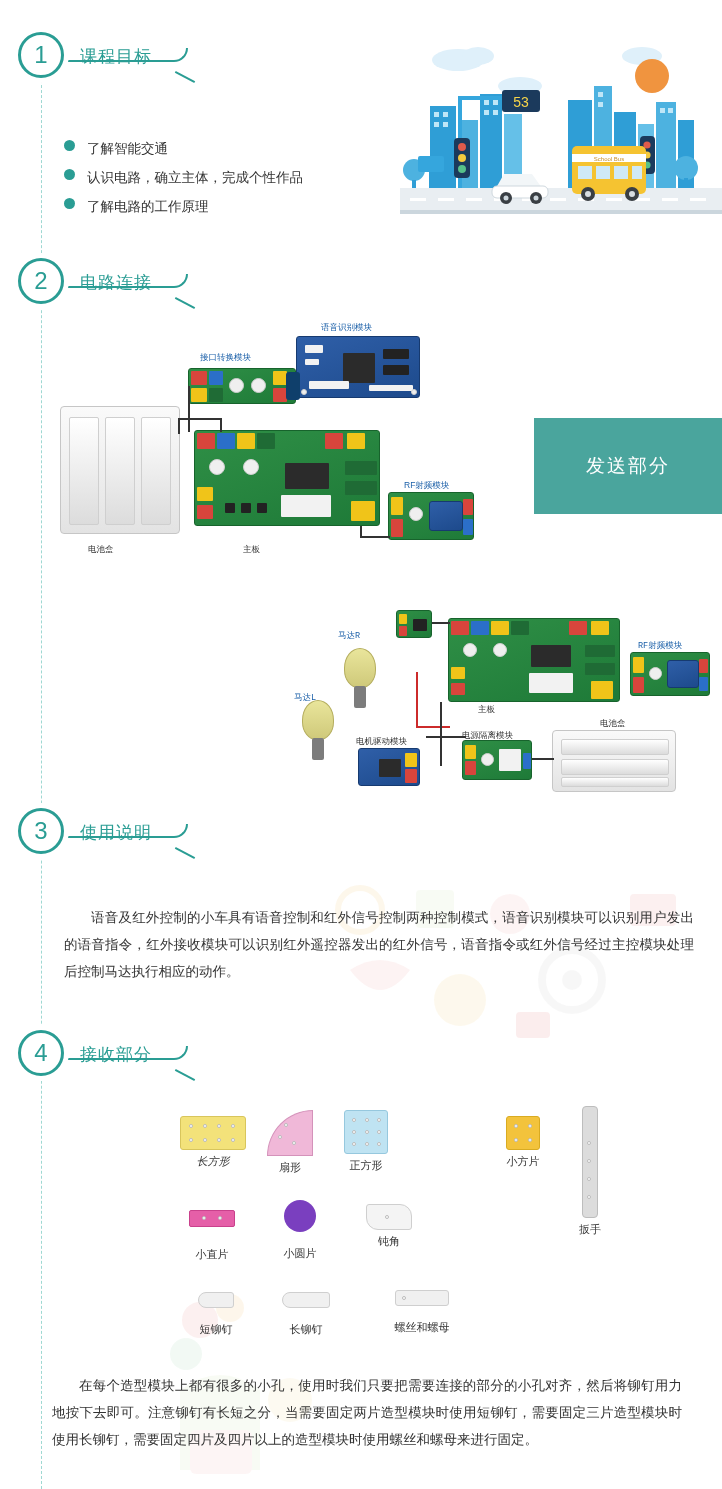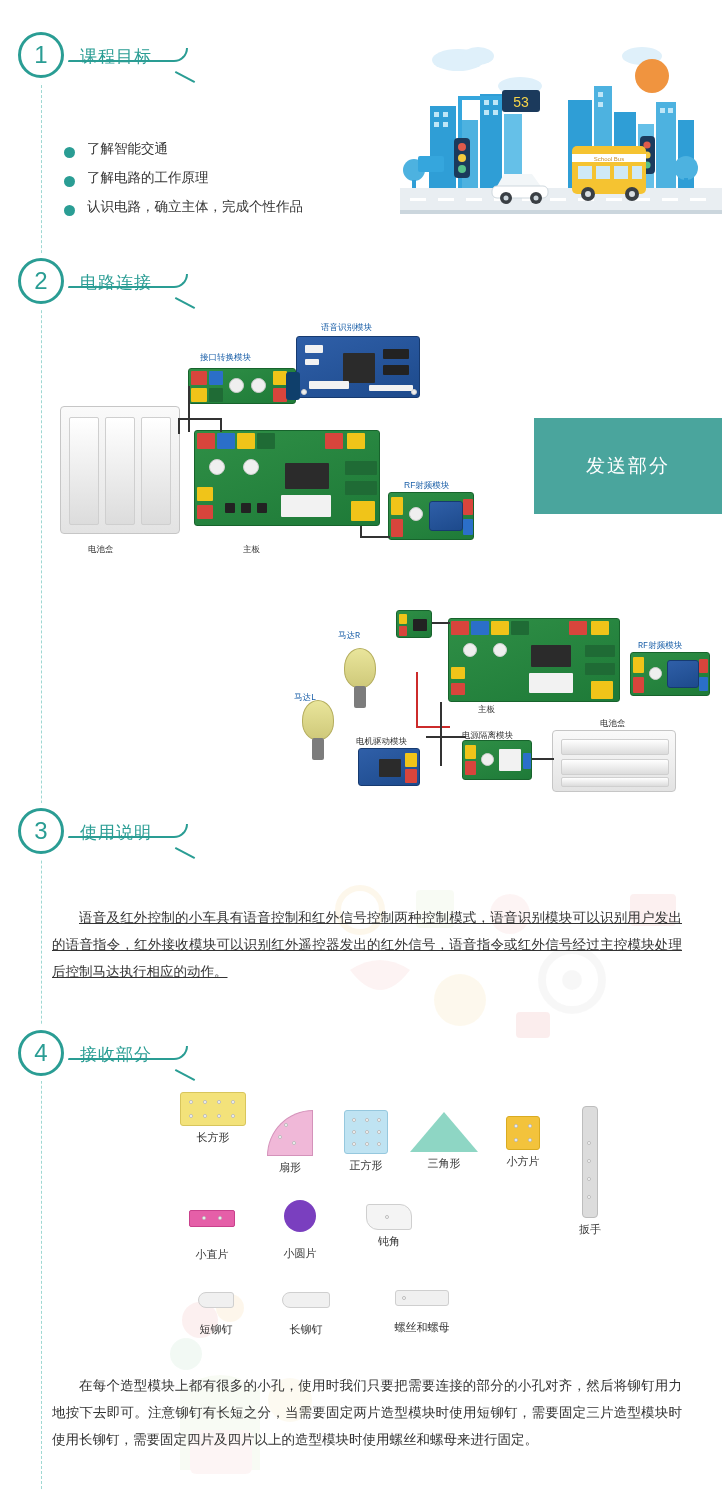--- a/index.html
+++ b/index.html
@@ -56,21 +56,21 @@
   }
   .sec-tail {
     position:absolute;
     width: 22px; height: 2px;
     background: #2a9d94;
     z-index:2;
   }
 
   
   .bullets { position: absolute; left: 64px; top: 140px; }
-  .bullet-row { display: flex; align-items: flex-end; margin-bottom: 11px; }
+  .bullet-row { display: flex; align-items: flex-start; margin-bottom: 11px; }
   .bullet-dot {
     width: 11px; height: 11px; border-radius: 50%;
     background: #2a9d94; margin-right: 12px; flex: none;
   }
   .bullet-text { font-size: 13.5px; color: #333; }
 
   
   .hero { position: absolute; left: 400px; top: 28px; width: 322px; height: 195px; overflow:hidden; }
   .hero svg { display:block; }
 
@@ -277,25 +277,25 @@
   <div class="sec-underline" style="left:64px; top:48px; width:124px;"></div>
   <div class="sec-tail" style="left:174px; top:76px; transform:rotate(28deg);"></div>
 
   <div class="bullets">
     <div class="bullet-row">
       <span class="bullet-dot"></span>
       <span class="bullet-text">了解智能交通</span>
     </div>
     <div class="bullet-row">
       <span class="bullet-dot"></span>
-      <span class="bullet-text">了解电路的工作原理</span>
+      <span class="bullet-text">认识电路，确立主体，完成个性作品</span>
     </div>
     <div class="bullet-row">
       <span class="bullet-dot"></span>
-      <span class="bullet-text">认识电路，确立主体，完成个性作品</span>
+      <span class="bullet-text">了解电路的工作原理</span>
     </div>
   </div>
 
   <div class="marker ring" style="left:18px; top:258px;">2</div>
   <div class="sec-title" style="left:80px; top:271px;">电路连接</div>
   <div class="sec-underline" style="left:64px; top:274px; width:124px;"></div>
   <div class="sec-tail" style="left:174px; top:302px; transform:rotate(28deg);"></div>
 
   <div class="teal-box" style="left:534px; top:418px; width:188px; height:96px;">发送部分</div>
 
@@ -466,39 +466,39 @@
       <circle cx="190" cy="34" r="20" fill="#f2b0b0"></circle>
       <rect x="310" y="14" width="46" height="32" rx="4" fill="#e98f8f"></rect>
       <circle cx="252" cy="100" r="30" fill="none" stroke="#c9c9c9" stroke-width="8"></circle>
       <circle cx="252" cy="100" r="10" fill="#c9c9c9"></circle>
       <path d="M30 90 q30 -20 60 0 q-30 40 -60 0z" fill="#f0a6a6"></path>
       <circle cx="140" cy="120" r="26" fill="#f3d07a"></circle>
       <rect x="196" y="132" width="34" height="26" rx="4" fill="#e77b7b"></rect>
     </svg>
   </div>
 
-  <div class="para" style="left:52px; top:904px; width:630px;text-decoration:underline;">语音及红外控制的小车具有语音控制和红外信号控制两种控制模式，语音识别模块可以识别用户发出的语音指令，红外接收模块可以识别红外遥控器发出的红外信号，语音指令或红外信号经过主控模块处理后控制马达执行相应的动作。</div>
+  <div class="para" style="left:64px; top:904px; width:630px;">语音及红外控制的小车具有语音控制和红外信号控制两种控制模式，语音识别模块可以识别用户发出的语音指令，红外接收模块可以识别红外遥控器发出的红外信号，语音指令或红外信号经过主控模块处理后控制马达执行相应的动作。</div>
 
   <div class="marker ring" style="left:18px; top:1030px;">4</div>
   <div class="sec-title" style="left:80px; top:1043px;">接收部分</div>
   <div class="sec-underline" style="left:64px; top:1046px; width:124px;"></div>
   <div class="sec-tail" style="left:174px; top:1074px; transform:rotate(28deg);"></div>
 
   <div class="watermark" style="left:160px; top:1280px;">
     <svg width="190" height="200" viewBox="0 0 190 200">
       <circle cx="40" cy="40" r="18" fill="#e98f8f"></circle>
       <circle cx="70" cy="28" r="14" fill="#f3c26b"></circle>
       <circle cx="26" cy="74" r="16" fill="#9fd4b0"></circle>
       <path d="M20 110 q40 -30 80 0 l0 80 l-80 0z" fill="#cfe3b0"></path>
       <rect x="30" y="150" width="62" height="44" rx="6" fill="#f3b9b9"></rect>
       <circle cx="130" cy="120" r="22" fill="#f0dd9c"></circle>
     </svg>
   </div>
 
-  <div class="shape-item" style="left:176px; top:1092px; width:74px;">
+  <div class="shape-item" style="left:176px; top:1116px; width:74px;font-style:italic;">
     <div class="shape-box rect-shape">
       <div class="dotgrid">
         <i style="left:8px;top:7px"></i>
           <i style="left:22px;top:7px"></i>
           <i style="left:36px;top:7px"></i>
           <i style="left:50px;top:7px"></i>
         <i style="left:8px;top:21px"></i>
           <i style="left:22px;top:21px"></i>
           <i style="left:36px;top:21px"></i>
           <i style="left:50px;top:21px"></i>
@@ -528,24 +528,20 @@
           <i style="left:20px;top:19px"></i>
           <i style="left:32px;top:19px"></i>
         <i style="left:7px;top:31px"></i>
           <i style="left:20px;top:31px"></i>
           <i style="left:32px;top:31px"></i>
       </div>
     </div>
     <div class="shape-label">正方形</div>
   </div>
 
-  <div class="shape-item" style="left:400px; top:1112px; width:88px;">
-    <div class="shape-box tri-shape"></div>
-    <div class="shape-label">三角形</div>
-  </div>
 
   <div class="shape-item" style="left:494px; top:1116px; width:58px;">
     <div class="shape-box small-sq">
       <div class="dotgrid">
         <i style="left:7px;top:7px"></i>
           <i style="left:21px;top:7px"></i>
         <i style="left:7px;top:21px"></i>
           <i style="left:21px;top:21px"></i>
       </div>
     </div>

